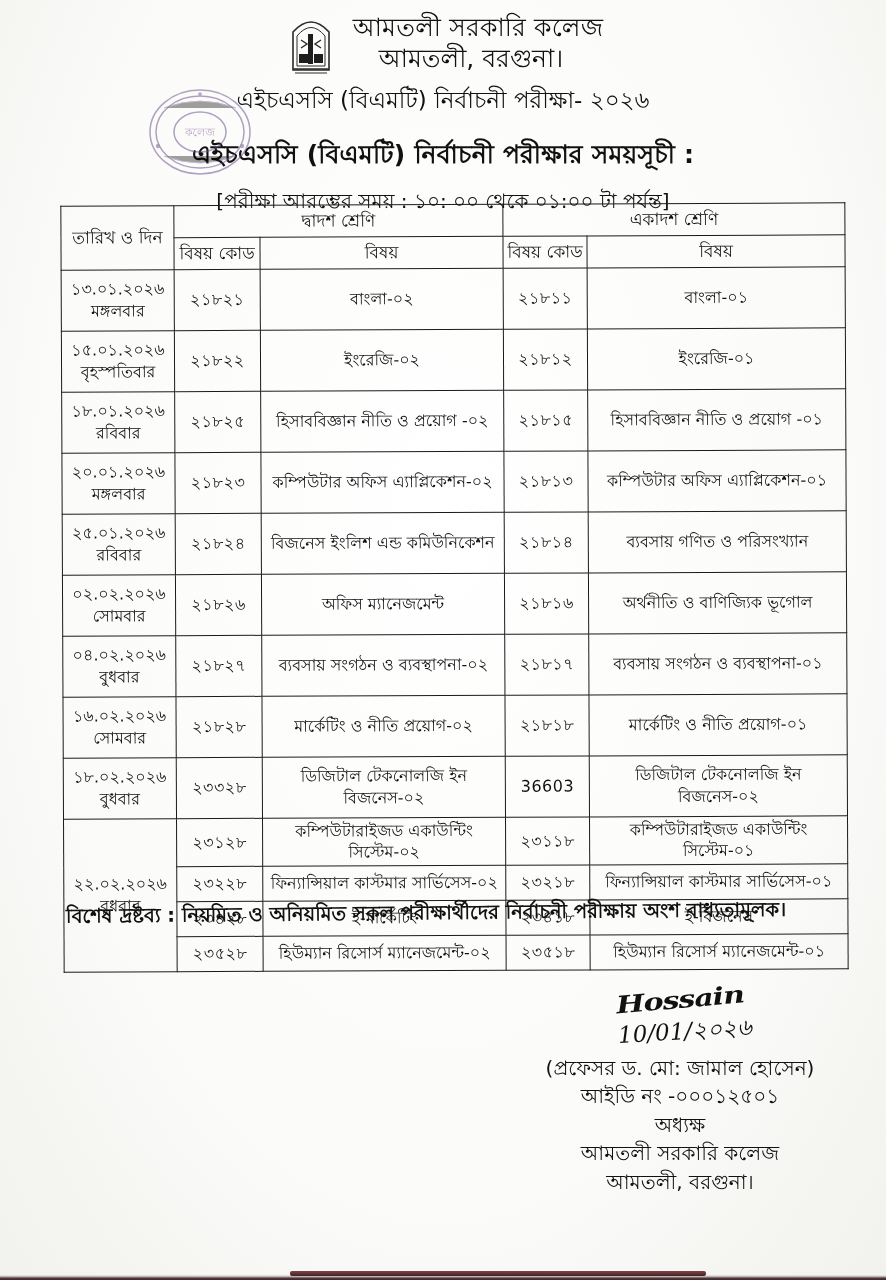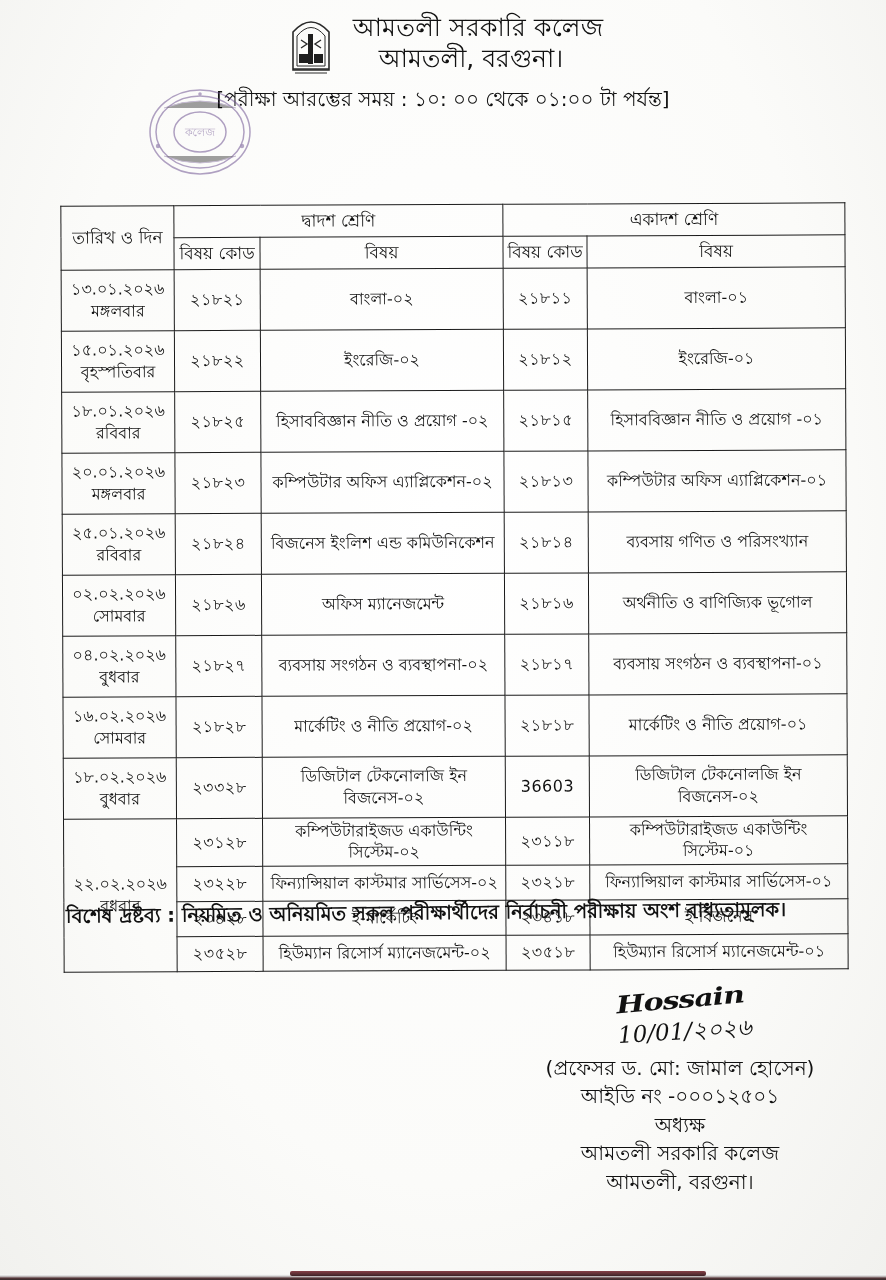--- a/index.html
+++ b/index.html
@@ -122,20 +122,22 @@
         <line x1="10" y1="59" x2="46" y2="59" stroke="#2a2a2a" stroke-width="1.4"></line>
         <line x1="12" y1="63" x2="44" y2="63" stroke="#2a2a2a" stroke-width="1"></line>
       </svg>
     </span>
     <span class="college-lines">
       <div class="college-name">আমতলী সরকারি কলেজ</div>
       <div class="college-sub">আমতলী, বরগুনা।</div>
     </span>
   </div>
 
+  <div class="exam-line">এইচএসসি (বিএমটি) নির্বাচনী পরীক্ষা- ২০২৬</div>
+  <div class="title-main">এইচএসসি (বিএমটি) নির্বাচনী পরীক্ষার সময়সূচী :</div>
   <div class="title-time">[পরীক্ষা আরম্ভের সময় :  ১০: ০০ থেকে ০১:০০ টা পর্যন্ত]</div>
 </div>
 
 <span class="stamp">
   <svg viewBox="0 0 108 88" width="108" height="88" aria-hidden="true">
     <g stroke="#6b4f8f" fill="none" stroke-width="1.5" opacity=".85">
       <ellipse cx="54" cy="44" rx="50" ry="42"></ellipse>
       <ellipse cx="54" cy="44" rx="44" ry="36"></ellipse>
       <ellipse cx="54" cy="44" rx="26" ry="20"></ellipse>
     </g>

